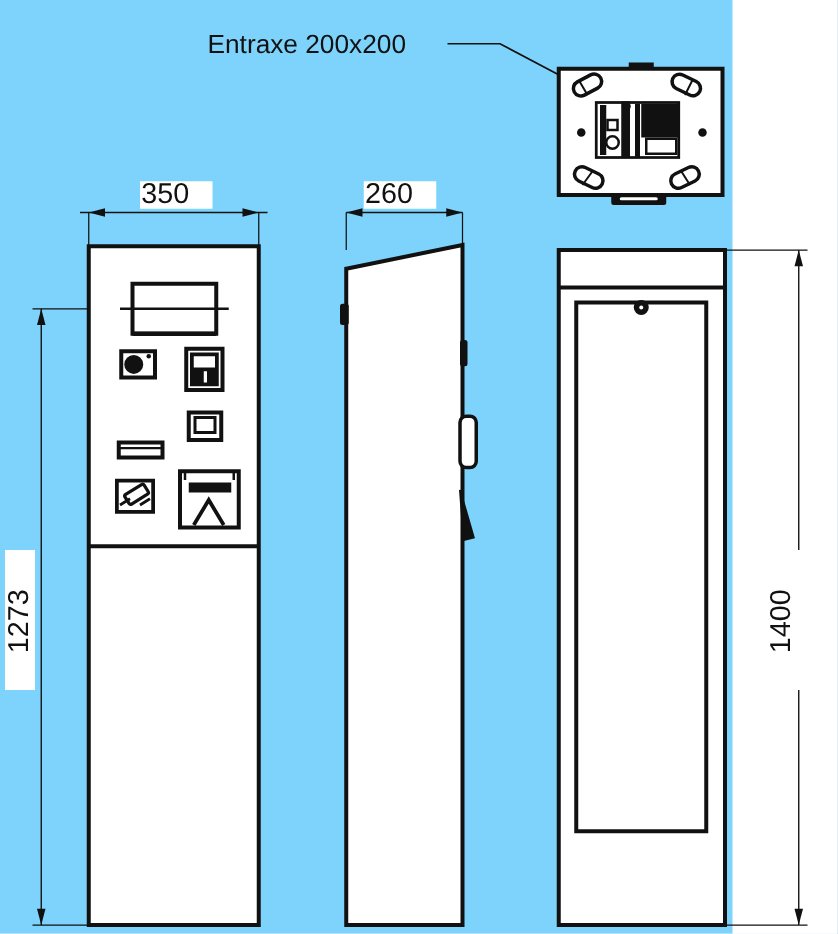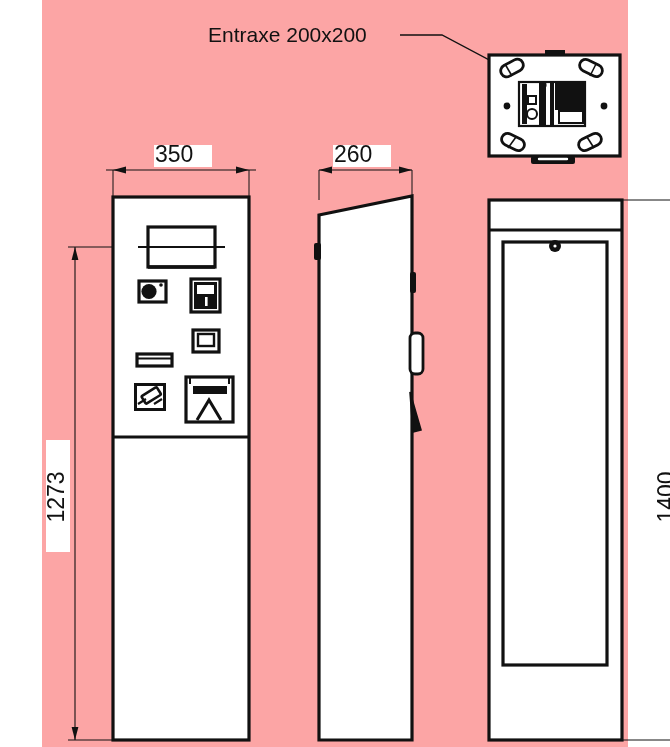--- a/index.html
+++ b/index.html
@@ -11,22 +11,21 @@
   body {
     width: 670px;
     height: 747px;
     overflow: hidden;
     font-family: "Liberation Sans", sans-serif;
   }
   #drawing-root {
     position: relative;
     width: 586px;
     height: 747px;
-    background: #fca5a5;
-    margin-left: 42px;
+    background: #7dd3fc;
   }
   svg#drawing {
     display: block;
     width: 670px;
     height: 747px;
   }
   .dimtext {
     font-family: "Liberation Sans", sans-serif;
     font-size: 23px;
     fill: #111111;

